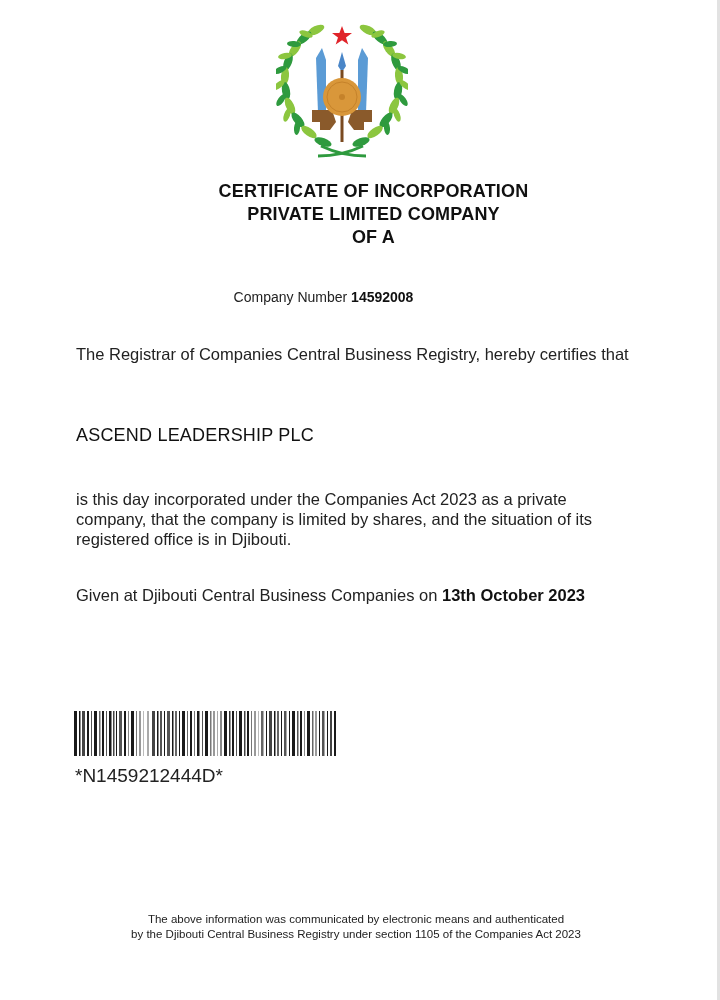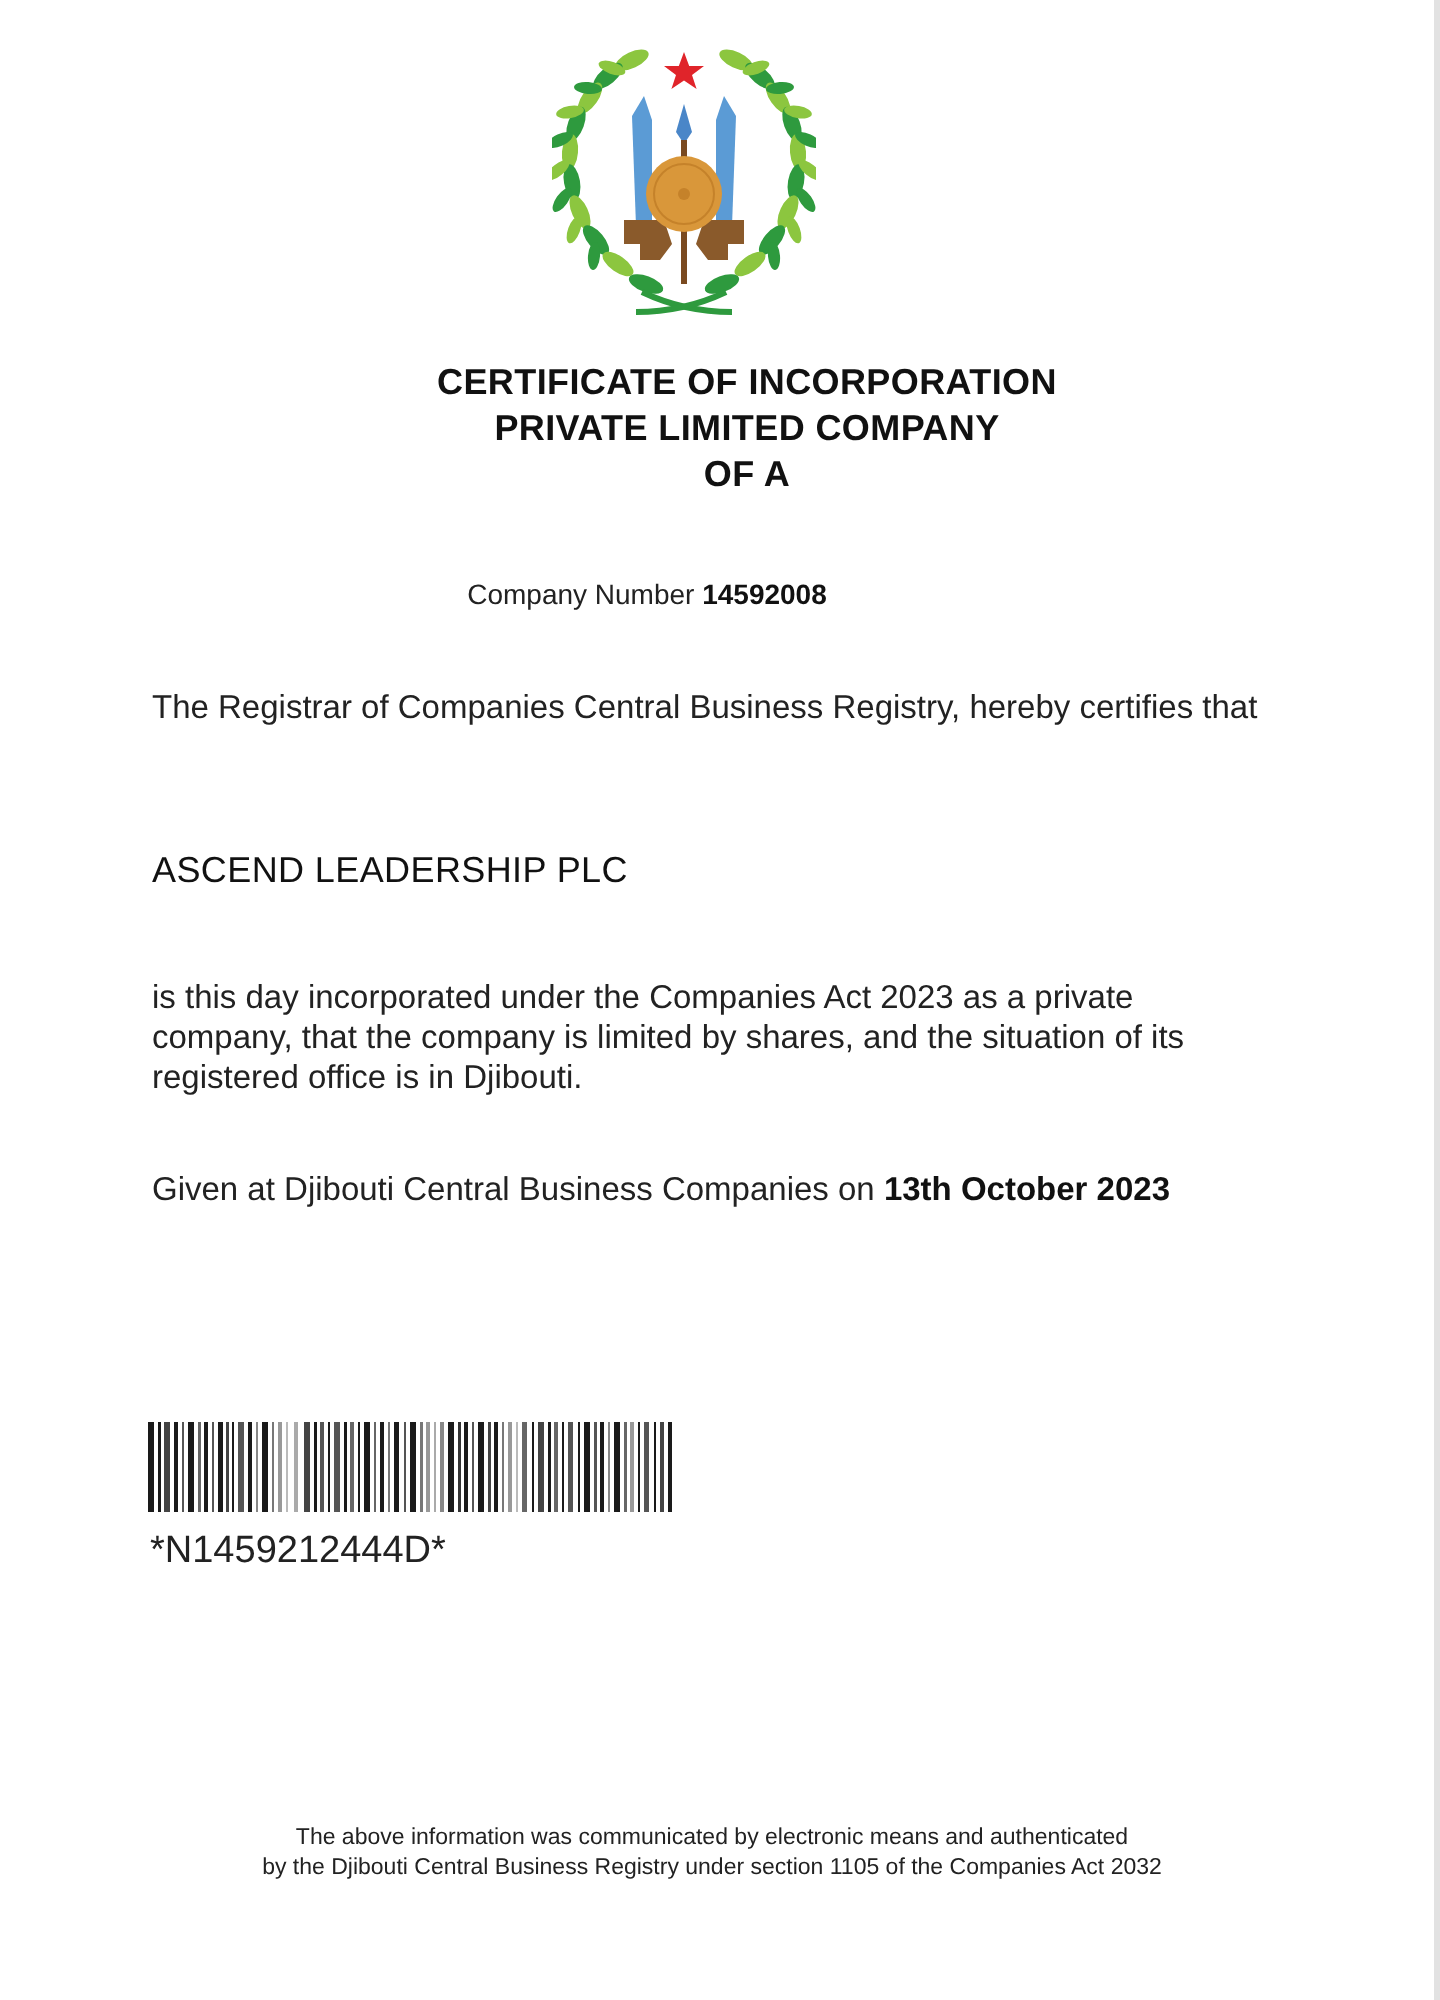--- a/index.html
+++ b/index.html
@@ -275,17 +275,17 @@
       <rect x="253" y="0" width="1" height="45"></rect>
       <rect x="256" y="0" width="2" height="45" fill="#444"></rect>
       <rect x="260" y="0" width="2" height="45"></rect>
     </g>
   </svg>
 
   <div class="barcode-text">*N1459212444D*</div>
 
   <div class="footer">
     <div>The above information was communicated by electronic means and authenticated</div>
-    <div>by the Djibouti Central Business Registry under section 1105 of the Companies Act 2032</div>
+    <div>by the Djibouti Central Business Registry under section 1105 of the Companies Act 2023</div>
   </div>
 </div>
 
 <div class="edge"></div>
 
 </body></html>

